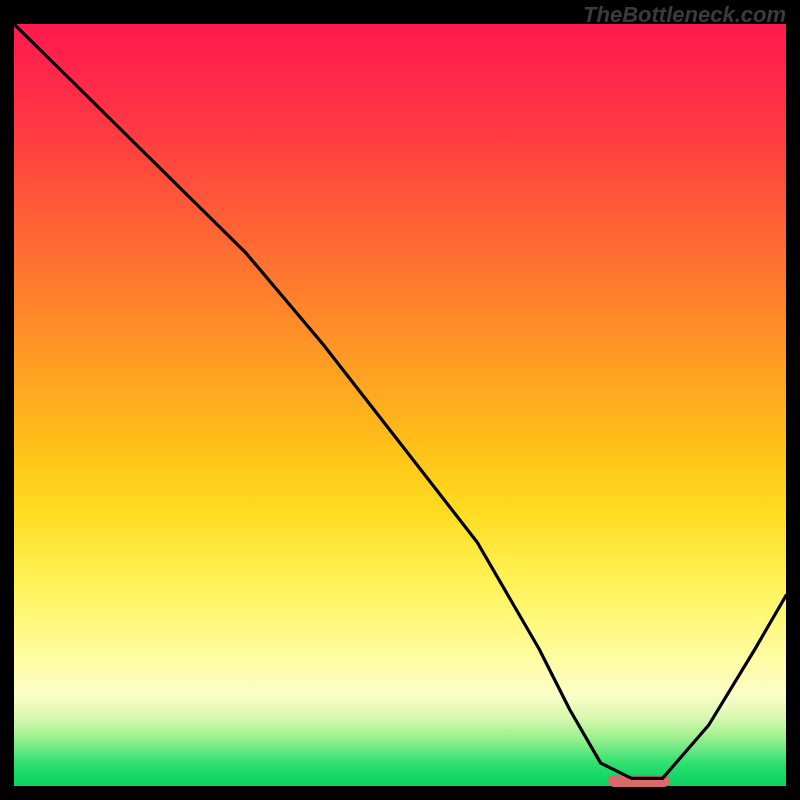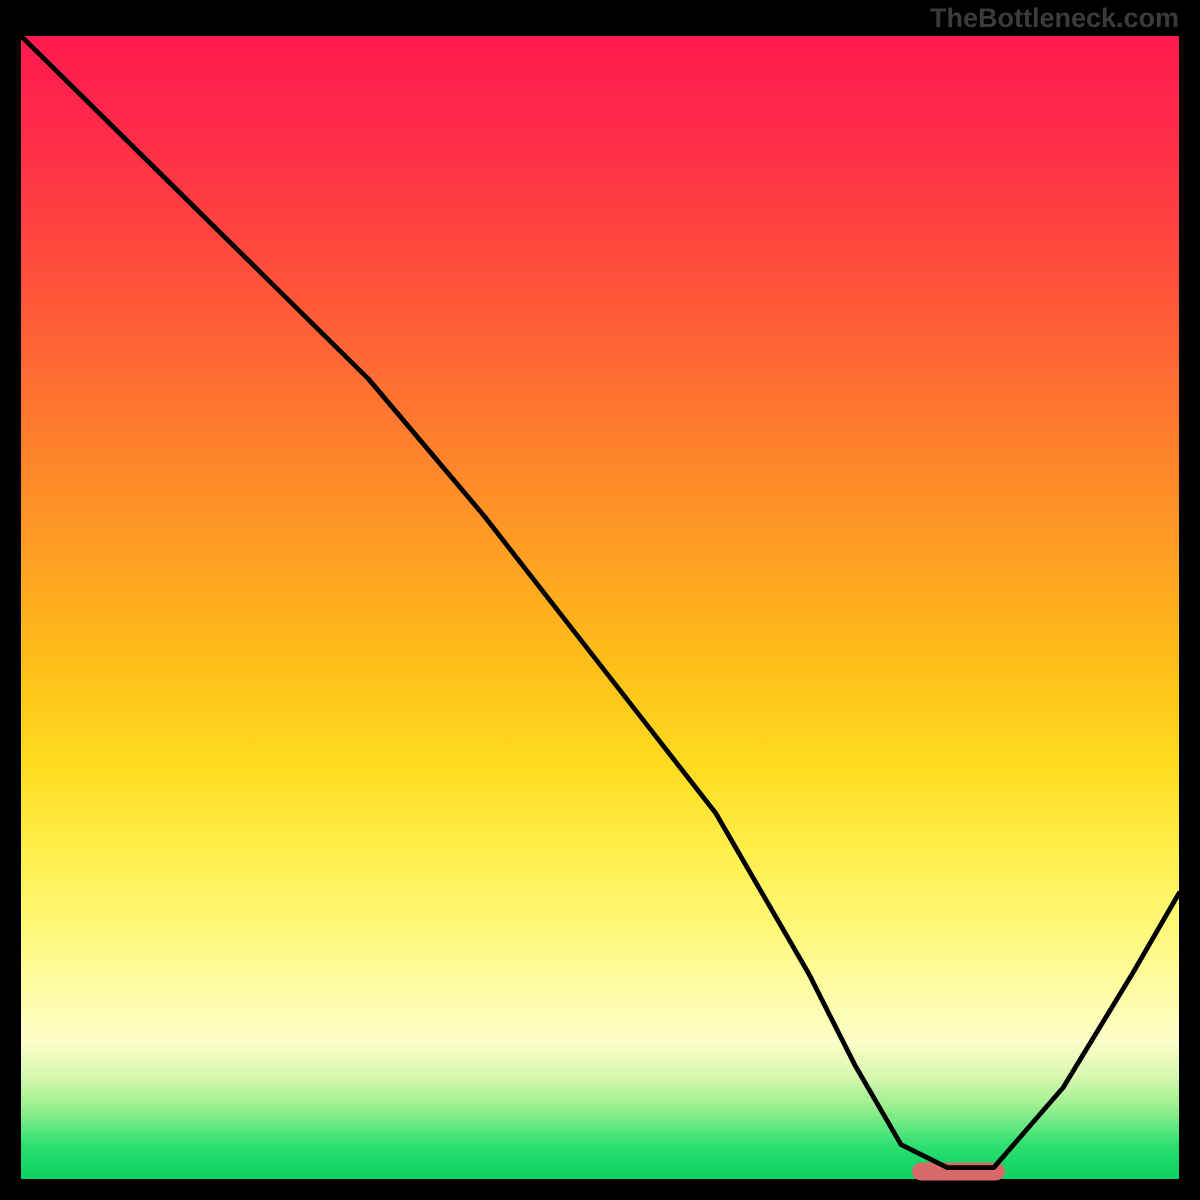--- a/index.html
+++ b/index.html
@@ -64,23 +64,24 @@
     position: absolute;
     background: #d96a6a;
     border-radius: 6px;
   }
   .watermark {
     position: absolute;
     top: 2px;
     right: 14px;
     color: #3b3b3b;
     font-family: Arial, Helvetica, sans-serif;
-    font-size: 18px;
+    font-size: 22px;
     font-weight: bold;
     letter-spacing: 0px;
+    font-style: italic;
   }
 </style>
 </head>
 <body>
 
 <div class="frame">
   <div class="plot">
     <div class="gradient"></div>
     <div class="marker" id="marker" style="left: 594.44px; width: 61.76px; top: 750.666px; height: 12px; background: rgb(217, 106, 106);"></div>
     <svg class="curve-svg" viewBox="0 0 772 762" preserveAspectRatio="none">

